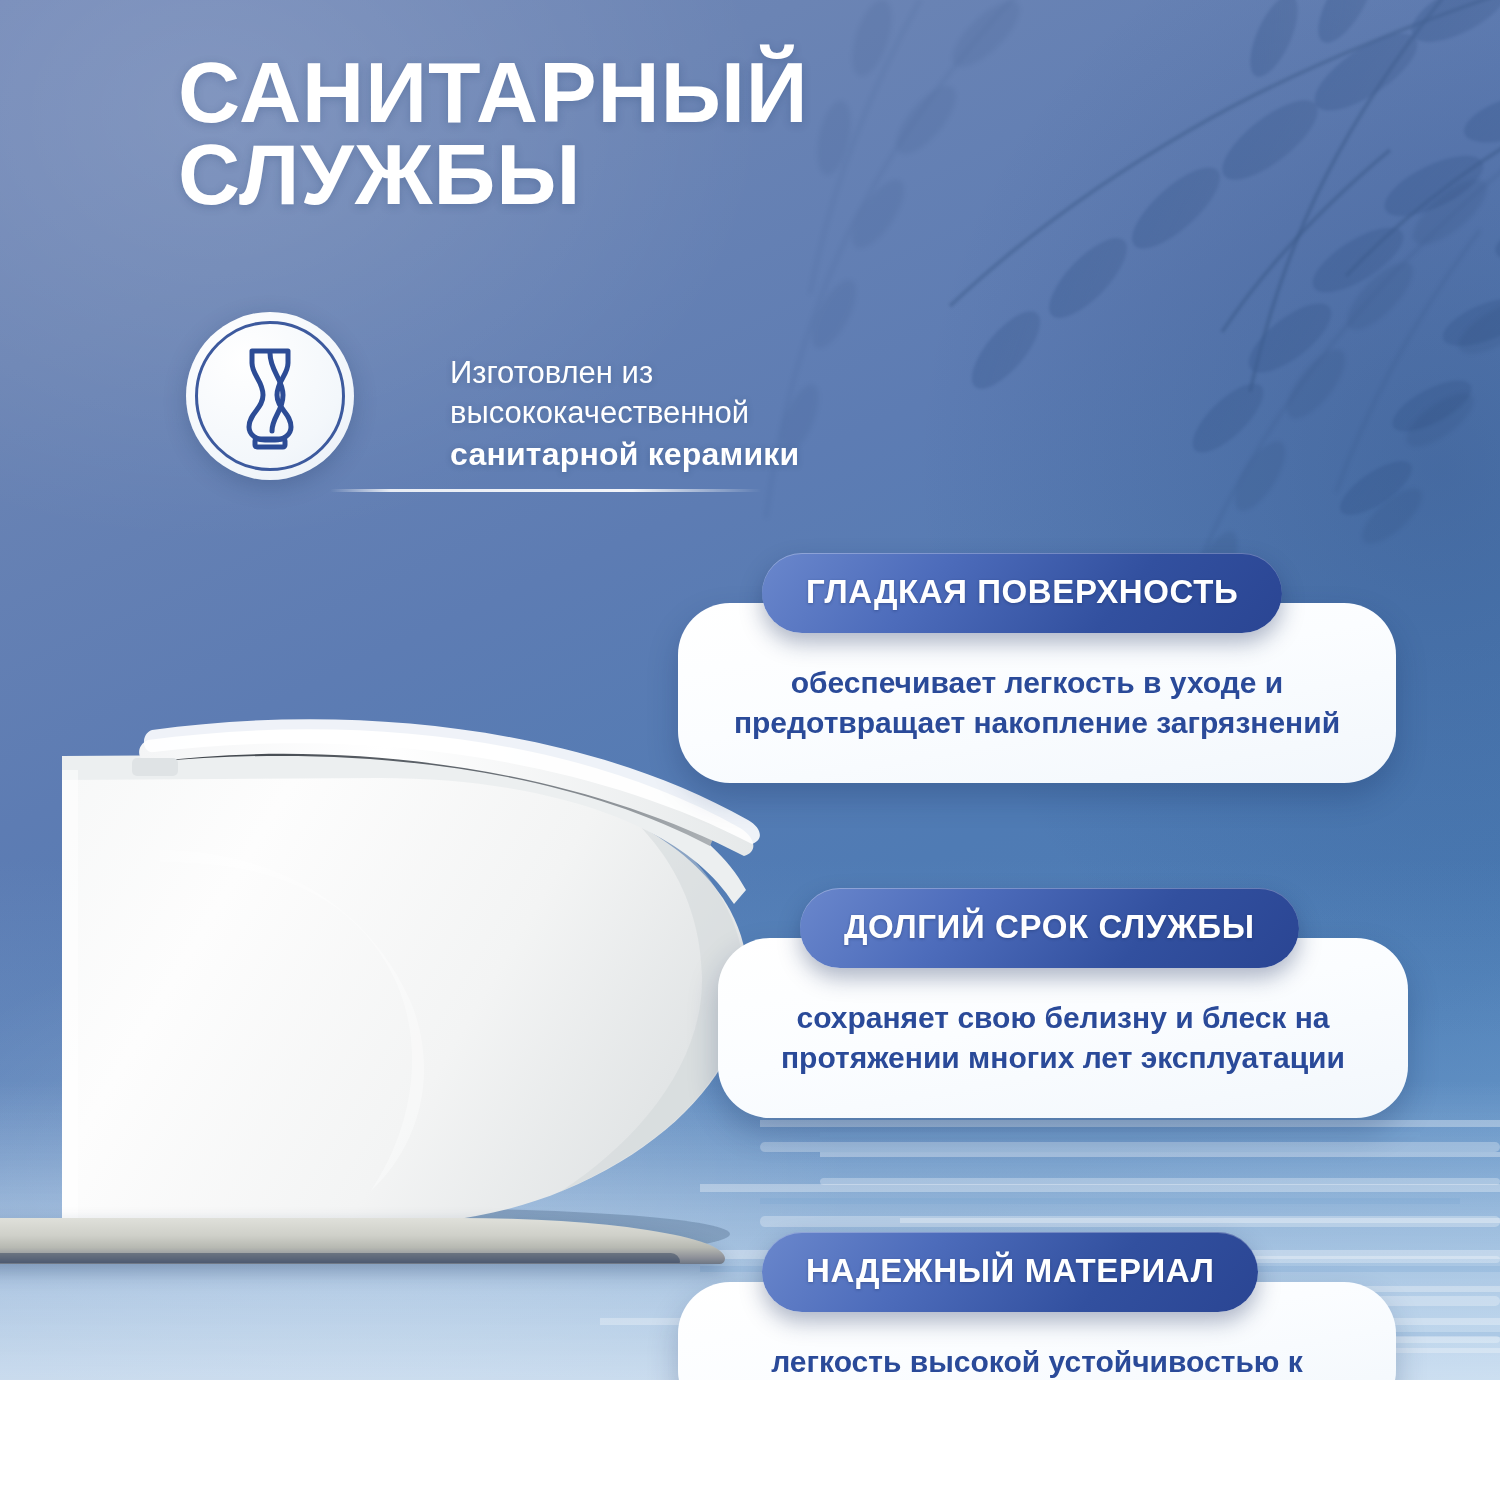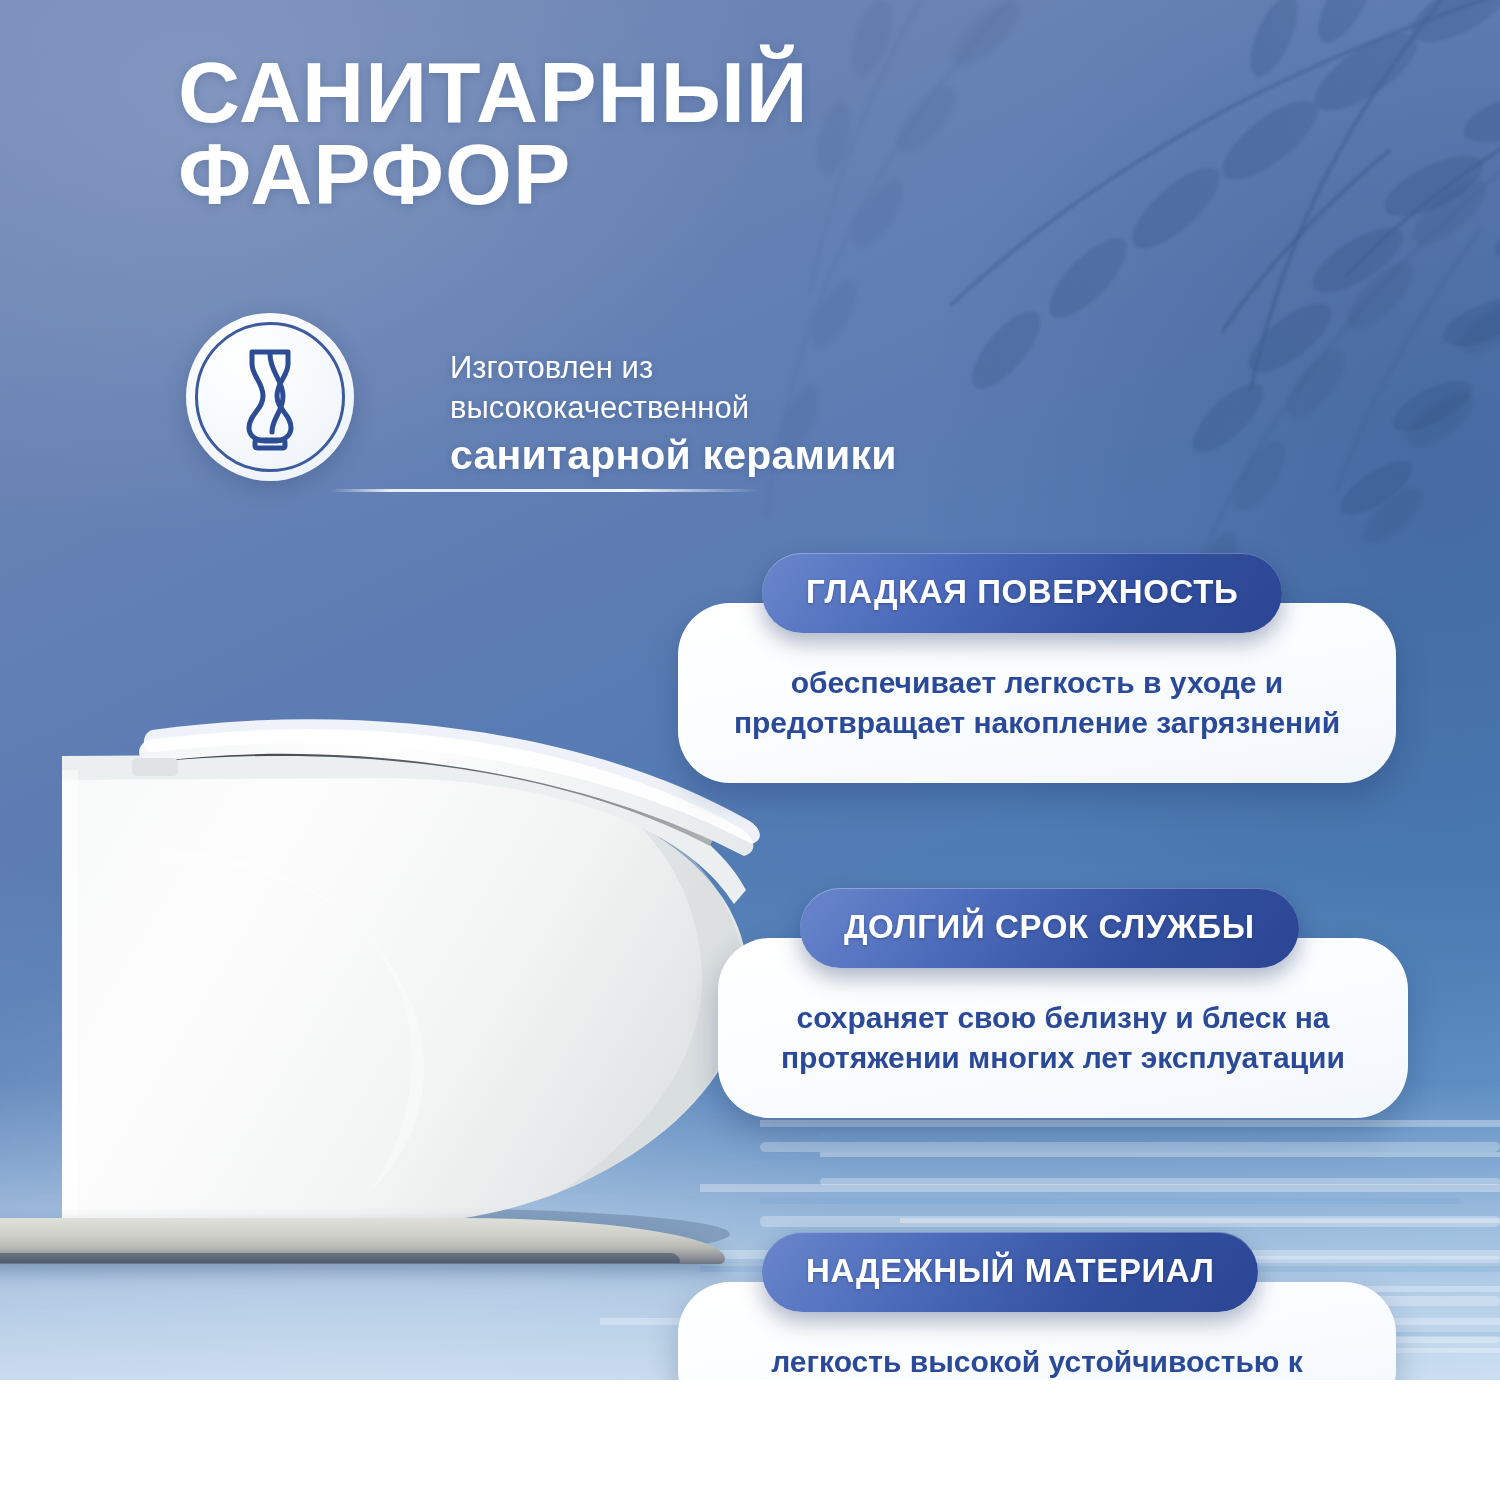--- a/index.html
+++ b/index.html
@@ -50,21 +50,21 @@
   }
   .badge-circle:after{
     content:"";position:absolute;inset:9px;border-radius:50%;
     border:3px solid #2c4c96;opacity:.92;
   }
   .vase-svg{position:relative;z-index:2;}
   .badge-text{
     margin-left:96px;color:#ffffff;font-size:31px;line-height:1.30;
     text-shadow:0 1px 6px rgba(25,50,95,.25);white-space:nowrap;margin-top:36px;
   }
-  .badge-text .bold{font-weight:bold;display:block;font-size:41px;letter-spacing:.2px;}
+  .badge-text .bold{font-weight:bold;display:block;font-size:32px;letter-spacing:.2px;}
 
   
   .divider{
     position:absolute;left:330px;top:489px;width:432px;height:3px;
     background:linear-gradient(90deg, rgba(255,255,255,0) 0%, rgba(255,255,255,.85) 14%, rgba(255,255,255,.92) 70%, rgba(255,255,255,0) 100%);
     filter:blur(.4px);
   }
 
   
   .product{position:absolute;left:40px;top:700px;width:800px;height:580px;}
@@ -220,21 +220,21 @@
       <rect x="60" y="58" width="680" height="7" rx="4"></rect>
       <rect x="0" y="96" width="740" height="11" rx="5"></rect>
       <rect x="120" y="136" width="620" height="7" rx="4"></rect>
       <rect x="40" y="176" width="700" height="10" rx="5"></rect>
       <rect x="160" y="216" width="580" height="7" rx="4"></rect>
     </g>
   </svg>
 
   <div class="headline">
     <span>САНИТАРНЫЙ</span>
-    <span class="l2">ФАРФОР</span>
+    <span class="l2">СЛУЖБЫ</span>
   </div>
 
   <div class="badge-row">
     <div class="badge-circle">
       <svg class="vase-svg" width="86" height="110" viewBox="0 0 86 110">
         <g fill="none" stroke="#2c4c96" stroke-width="5" stroke-linejoin="round" stroke-linecap="round">
           <path d="M25 10 L61 10 L61 22 C61 34 50 40 50 54 C50 68 64 72 64 86 C64 94 56 99 48 99 L38 99 C30 99 22 94 22 86 C22 72 36 68 36 54 C36 40 25 34 25 22 Z"></path>
           <path d="M43 12 C43 30 56 38 56 54 C56 70 45 76 45 90"></path>
           <rect x="28" y="98" width="30" height="8" rx="2"></rect>
         </g>

